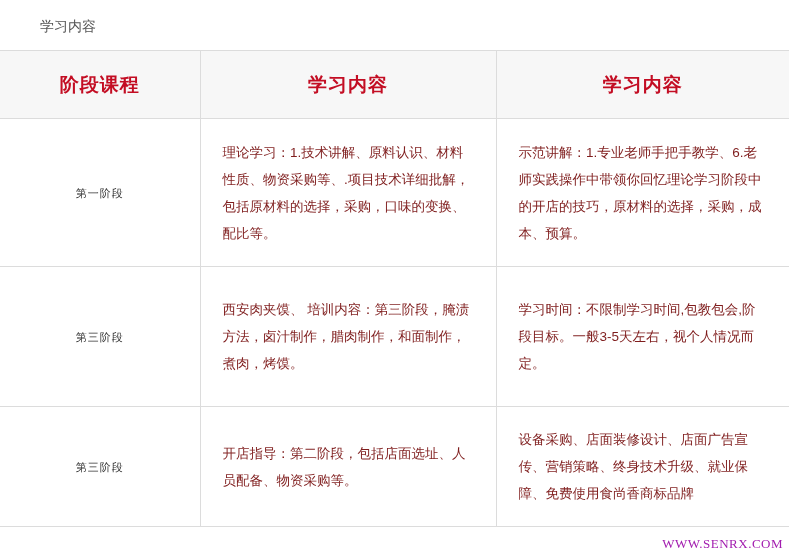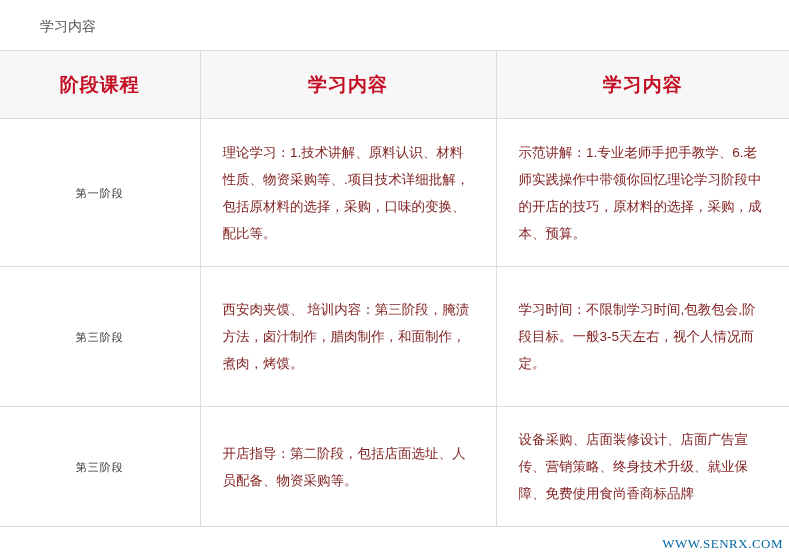--- a/index.html
+++ b/index.html
@@ -86,21 +86,21 @@
     text-align: left;
   }
   tbody tr.row-1 td { height: 148px; }
   tbody tr.row-2 td { height: 140px; }
   tbody tr.row-3 td { height: 120px; }
   .watermark {
     position: absolute;
     right: 6px;
     bottom: 2px;
     font-size: 13px;
-    color: #0369a1;
+    color: #a21caf;
     font-family: "Liberation Serif", serif;
     letter-spacing: 0.5px;
   }
 </style>
 </head>
 <body>
 
 <div class="page">
 
   <div class="header">

